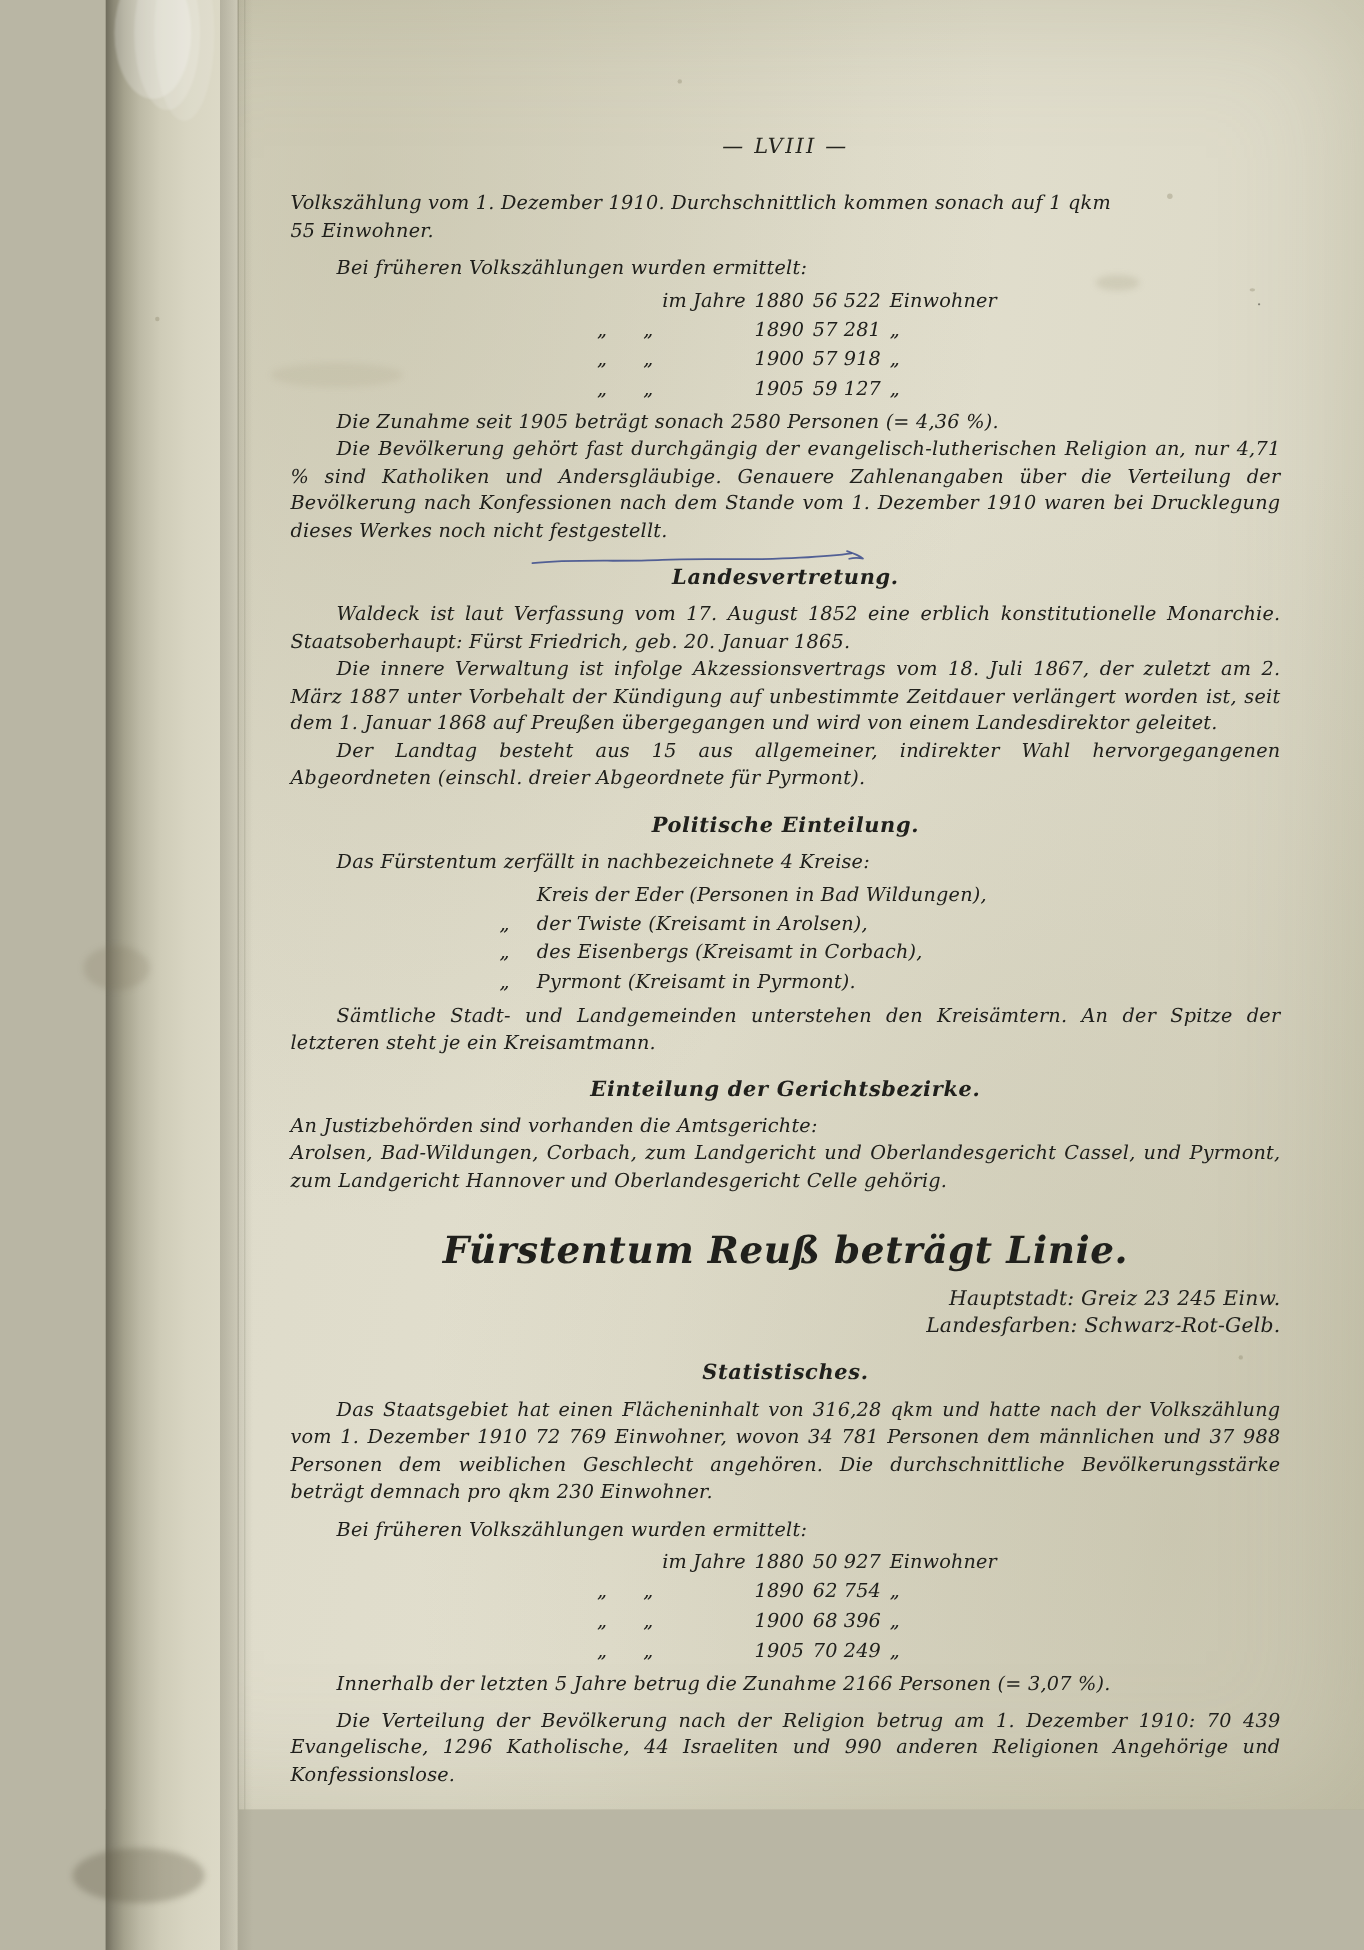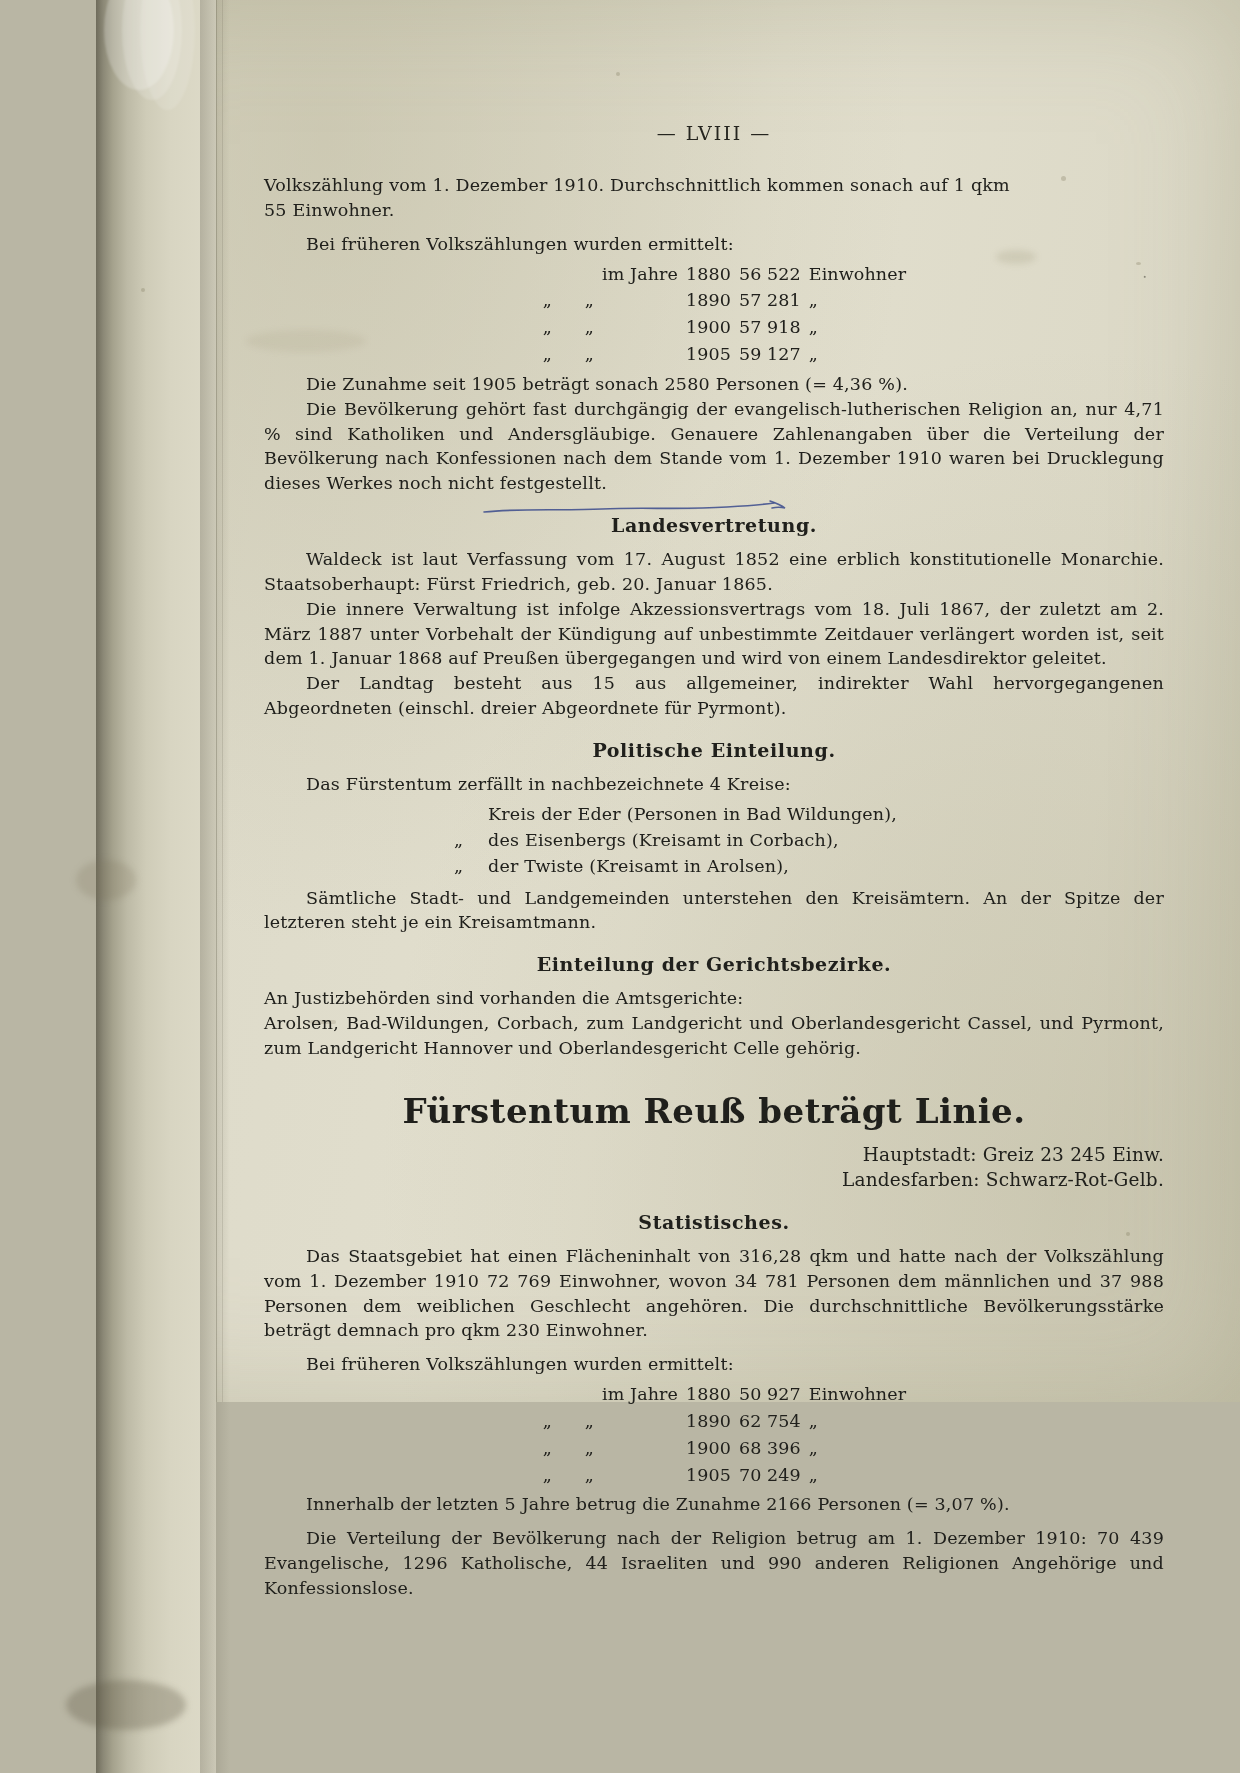--- a/index.html
+++ b/index.html
@@ -14,26 +14,27 @@
     overflow: hidden;
     position: relative;
   }
 
   
   #page-sheet {
     position: absolute;
     left: 96px;
     top: 0;
     width: 1144px;
-    height: 1402px;
+    height: 1645px;
     background:
       radial-gradient(ellipse at 20% 10%, rgba(190,186,160,0.55) 0%, rgba(190,186,160,0) 45%),
       radial-gradient(ellipse at 85% 85%, rgba(186,182,156,0.5) 0%, rgba(186,182,156,0) 50%),
       linear-gradient(100deg, #d9d6c4 0%, #dedbca 18%, #e2dfce 50%, #dcd9c7 82%, #d2cfbc 100%);
     box-shadow: inset 0 0 120px rgba(150,145,115,0.35);
+    font-style: italic;
   }
   
   #gutter {
     position: absolute;
     left: 0;
     top: 0;
     width: 120px;
     height: 1773px;
     background: linear-gradient(90deg,
       #6f6c5c 0%, #8b8876 6%, #a5a28d 14%,
@@ -243,22 +244,23 @@
     </p>
     <p class="ind tight fr">Die innere Verwaltung ist infolge Akzessionsvertrags vom 18. Juli 1867, der zuletzt am 2. März 1887 unter Vorbehalt der Kündigung auf unbestimmte Zeitdauer verlängert worden ist, seit dem 1. Januar 1868 auf Preußen übergegangen und wird von einem Landesdirektor geleitet.</p>
     <p class="ind blk fr">Der Landtag besteht aus 15 aus allgemeiner, indirekter Wahl hervorgegangenen Abgeordneten (einschl. dreier Abgeordnete für Pyrmont).</p>
 
     <h3 class="sect fr">Politische Einteilung.</h3>
 
     <p class="ind tight fr">Das Fürstentum zerfällt in nachbezeichnete 4 Kreise:</p>
 
     <div class="kreise fr">
       <div><span class="dq"></span><span>Kreis der Eder (Personen in Bad Wildungen),</span></div>
+      <div><span class="dq">„</span><span>der Twiste (Kreisamt in Arolsen),</span></div>
       <div><span class="dq">„</span><span>des Eisenbergs (Kreisamt in Corbach),</span></div>
-      <div><span class="dq">„</span><span>der Twiste (Kreisamt in Arolsen),</span></div>
+      <div><span class="dq">„</span><span>Pyrmont (Kreisamt in Pyrmont).</span></div>
     </div>
 
     <p class="ind blk fr">Sämtliche Stadt- und Landgemeinden unterstehen den Kreisämtern. An der Spitze der letzteren steht je ein Kreisamtmann.</p>
 
     <h3 class="sect fr">Einteilung der Gerichtsbezirke.</h3>
 
     <p class="tight fr">An Justizbehörden sind vorhanden die Amtsgerichte:</p>
     <p class="fr" style="text-indent:0; padding-left:0;">Arolsen, Bad-Wildungen, Corbach, zum Landgericht und Oberlandesgericht Cassel, und Pyrmont, zum Landgericht Hannover und Oberlandesgericht Celle gehörig.</p>
 
     <h2 class="title fr">Fürstentum Reuß beträgt Linie.</h2>

